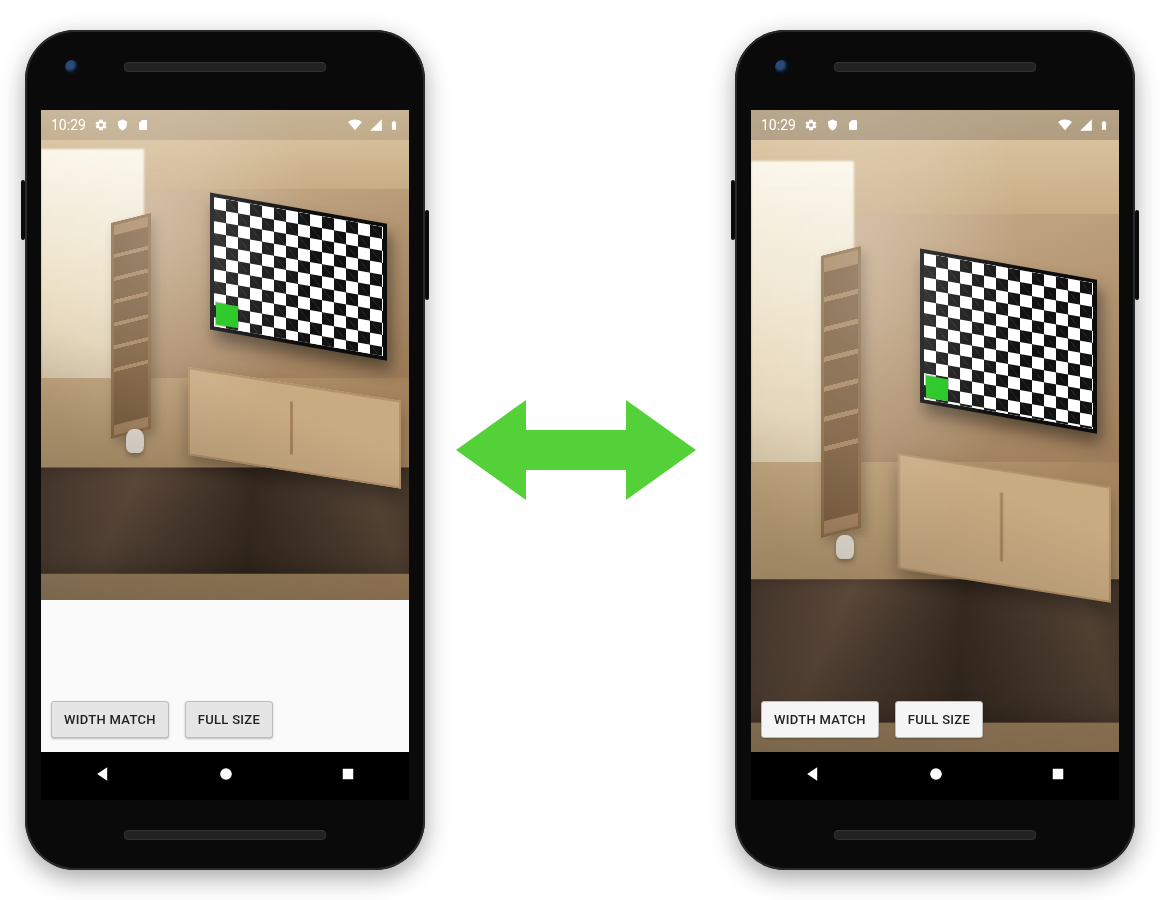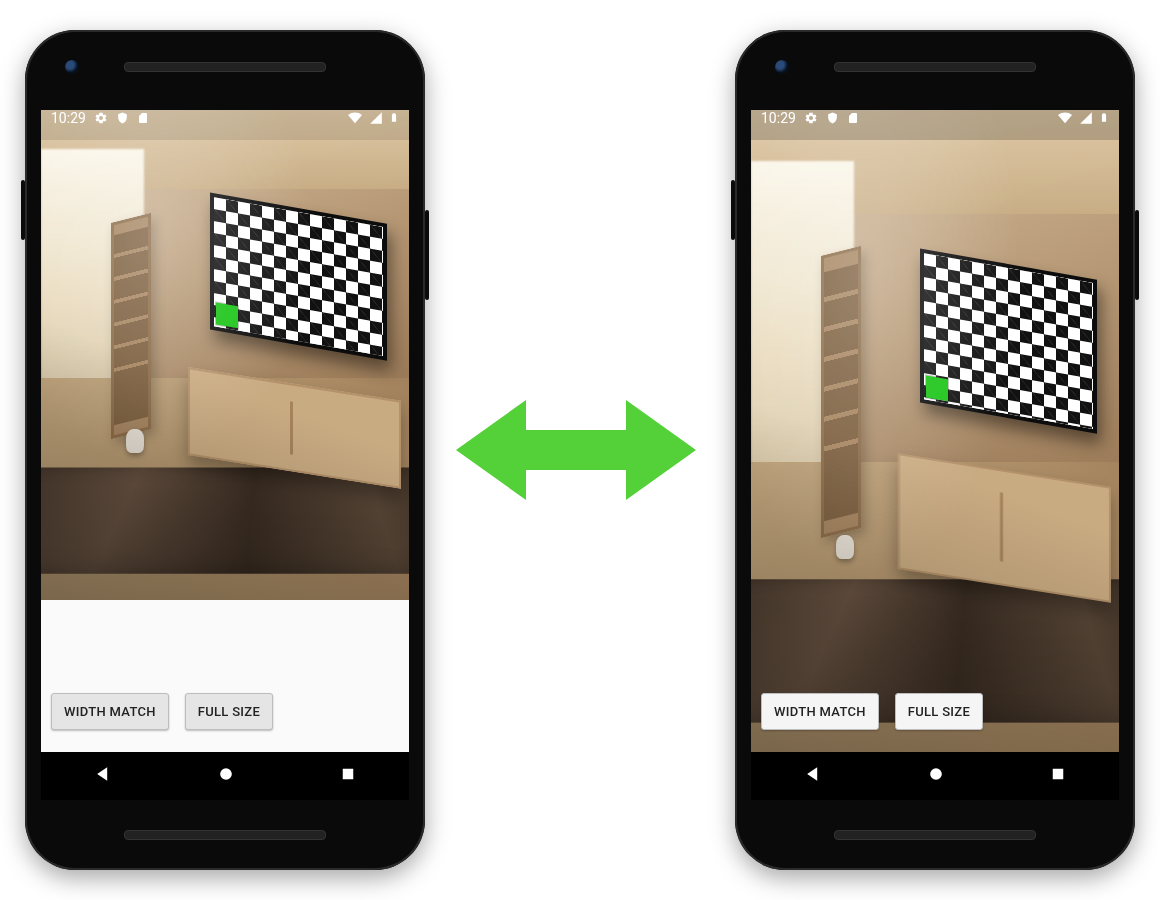--- a/index.html
+++ b/index.html
@@ -81,21 +81,21 @@
   }
 
   
   .statusbar {
     position: absolute;
     top: 0; left: 0; right: 0;
     height: 30px;
     color: #fff;
     font-size: 14px;
     display: flex;
-    align-items: flex-start;
+    align-items: center;
     justify-content: space-between;
     padding: 0 10px;
     z-index: 30;
     background: rgba(0,0,0,0.18);
   }
   .phone.left .statusbar { background: rgba(0,0,0,0.10); }
   .status-left { display:flex; align-items:center; gap:8px; }
   .status-right { display:flex; align-items:center; gap:6px; }
   .ico { display:inline-flex; }
 
@@ -239,21 +239,21 @@
   .vignette {
     position:absolute; inset:0;
     background: radial-gradient(ellipse at 30% 25%, rgba(255,255,255,.25), rgba(0,0,0,0) 45%),
                 linear-gradient(200deg, rgba(0,0,0,0) 55%, rgba(0,0,0,.35) 100%);
     pointer-events:none;
   }
 
   
   .btnrow {
     position:absolute;
-    left:10px; bottom:22px;
+    left:10px; bottom:14px;
     display:flex; gap:16px;
     z-index:20;
   }
   .mbtn {
     background:#e5e5e5;
     border:1px solid #bdbdbd;
     color:#222;
     font-size:13px;
     font-weight:500;
     letter-spacing:.3px;

